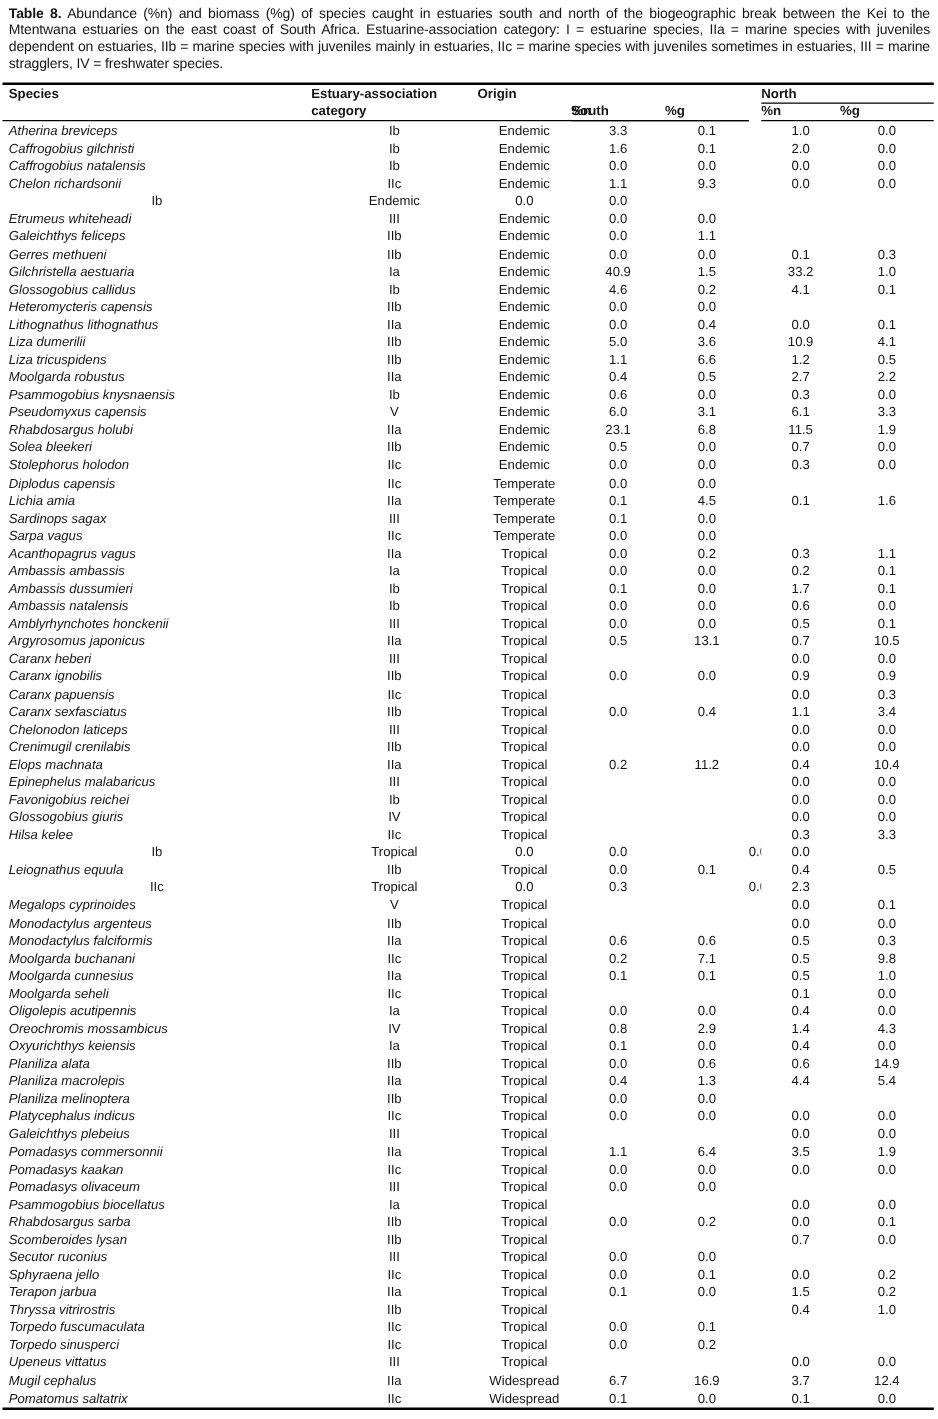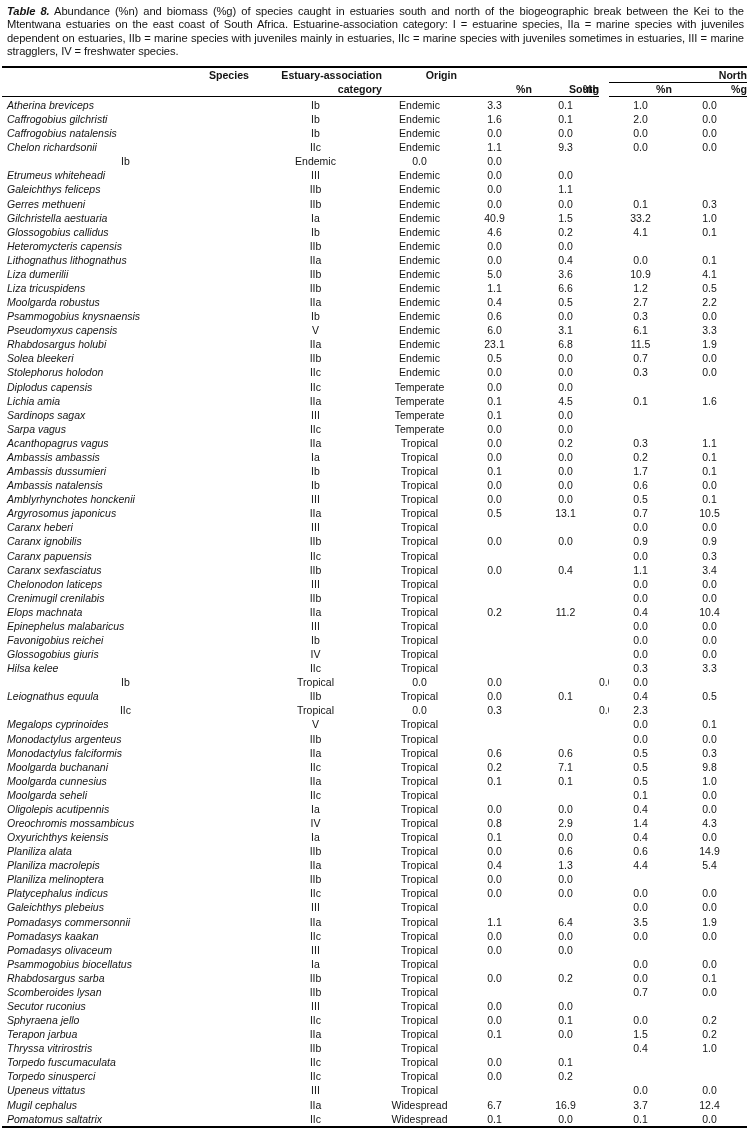--- a/index.html
+++ b/index.html
@@ -18,41 +18,41 @@
     top: 5px;
     left: 7px;
     width: 737px;
     margin: 0;
     font-size: 11.2px;
     line-height: 13.3px;
     text-align: justify;
     letter-spacing: -0.1px;
     color: #141414;
   }
-  .caption .cap-label { font-weight: bold; font-style: italic; }
+  .caption .cap-label { font-weight: bold; }
   
   .table {
     position: absolute;
     top: 66px;
     left: 2px;
     width: 745px;
   }
   .grid-cols {
     display: grid;
     grid-template-columns: 247px 133px 75px 75px 67px 10px 63px 75px;
   }
   .thead {
     border-top: 2px solid #000;
     font-weight: bold;
     font-size: 10.6px;
     grid-template-rows: 14px 14px;
     height: 28px;
     align-items: center;
   }
-  .thead .hc { text-align: right; line-height: 14px; }
+  .thead .hc { text-align: left; line-height: 14px; }
   .h-species { grid-column: 1; grid-row: 1; text-align: left; padding-left: 5px; }
   .h-cat1    { grid-column: 2; grid-row: 1; }
   .h-cat2    { grid-column: 2; grid-row: 2; }
   .h-origin  { grid-column: 3; grid-row: 1; }
   .h-south   { grid-column: 4 / span 2; grid-row: 1; border-bottom: 1px solid #000; margin-top: 28px; }
   .h-north   { grid-column: 7 / span 2; grid-row: 1; border-bottom: 1px solid #000; }
   .h-spn { grid-column: 4; grid-row: 2; }
   .h-spg { grid-column: 5; grid-row: 2; }
   .h-npn { grid-column: 7; grid-row: 2; }
   .h-npg { grid-column: 8; grid-row: 2; }

